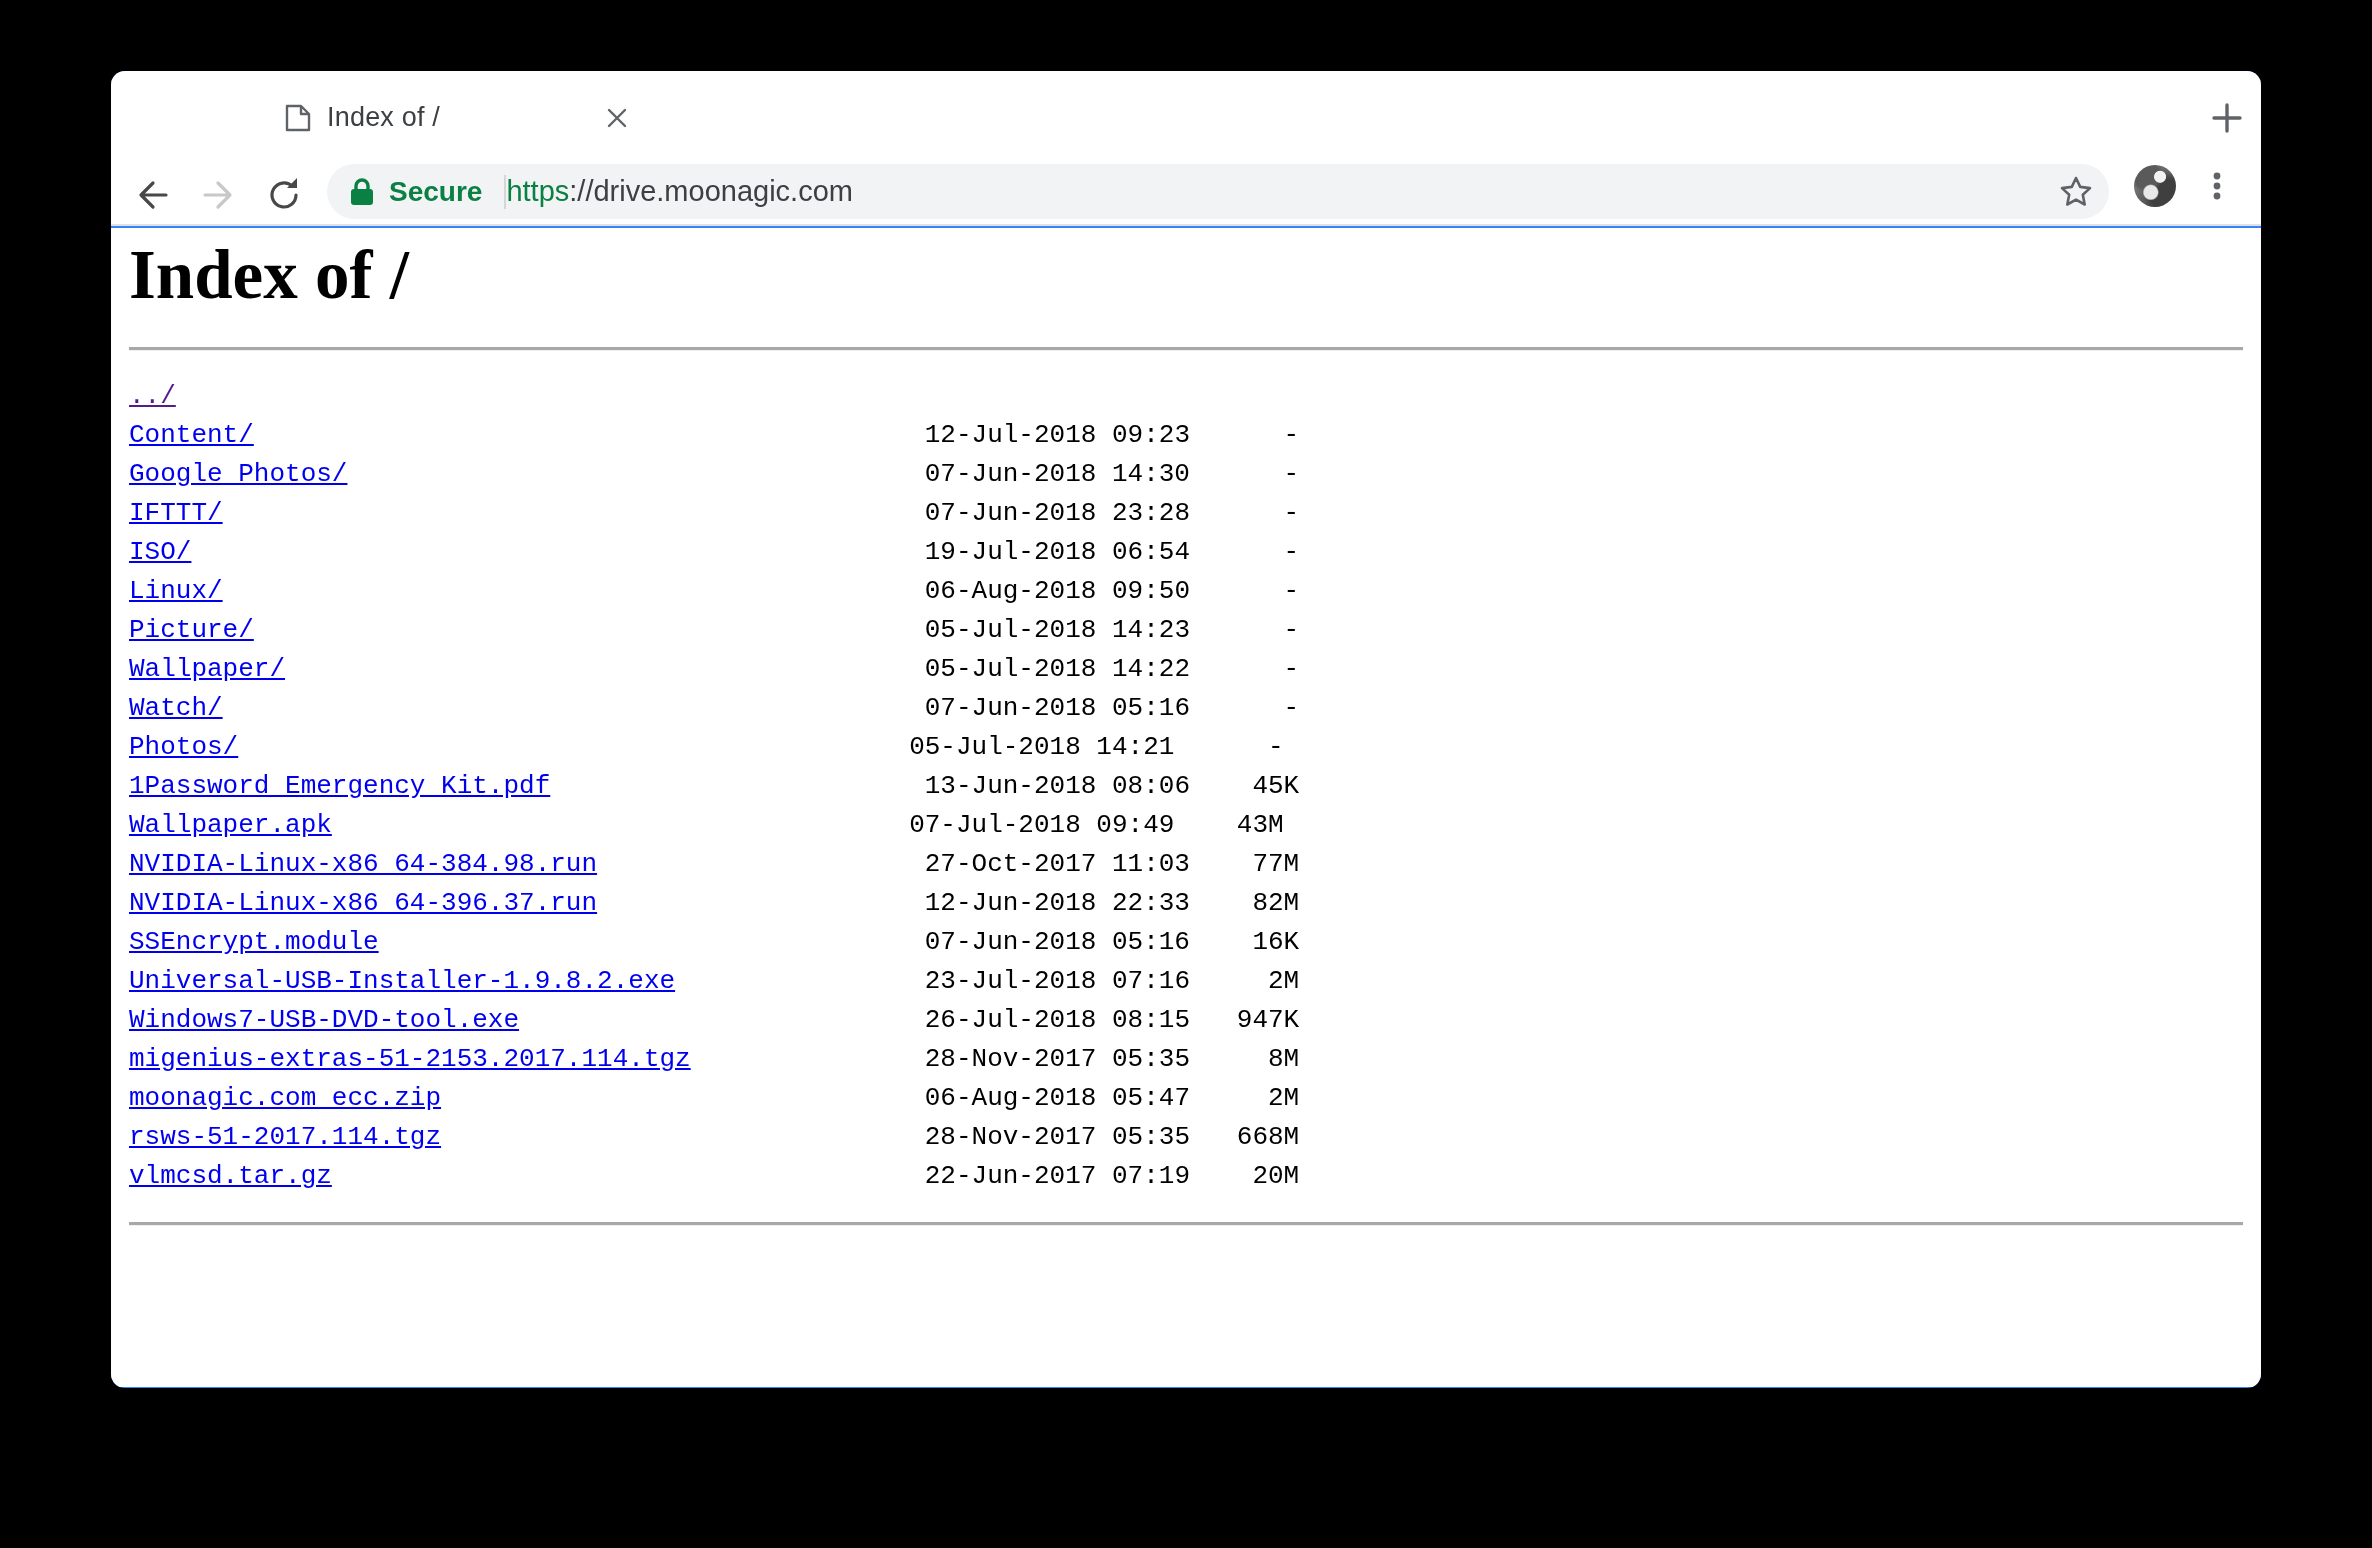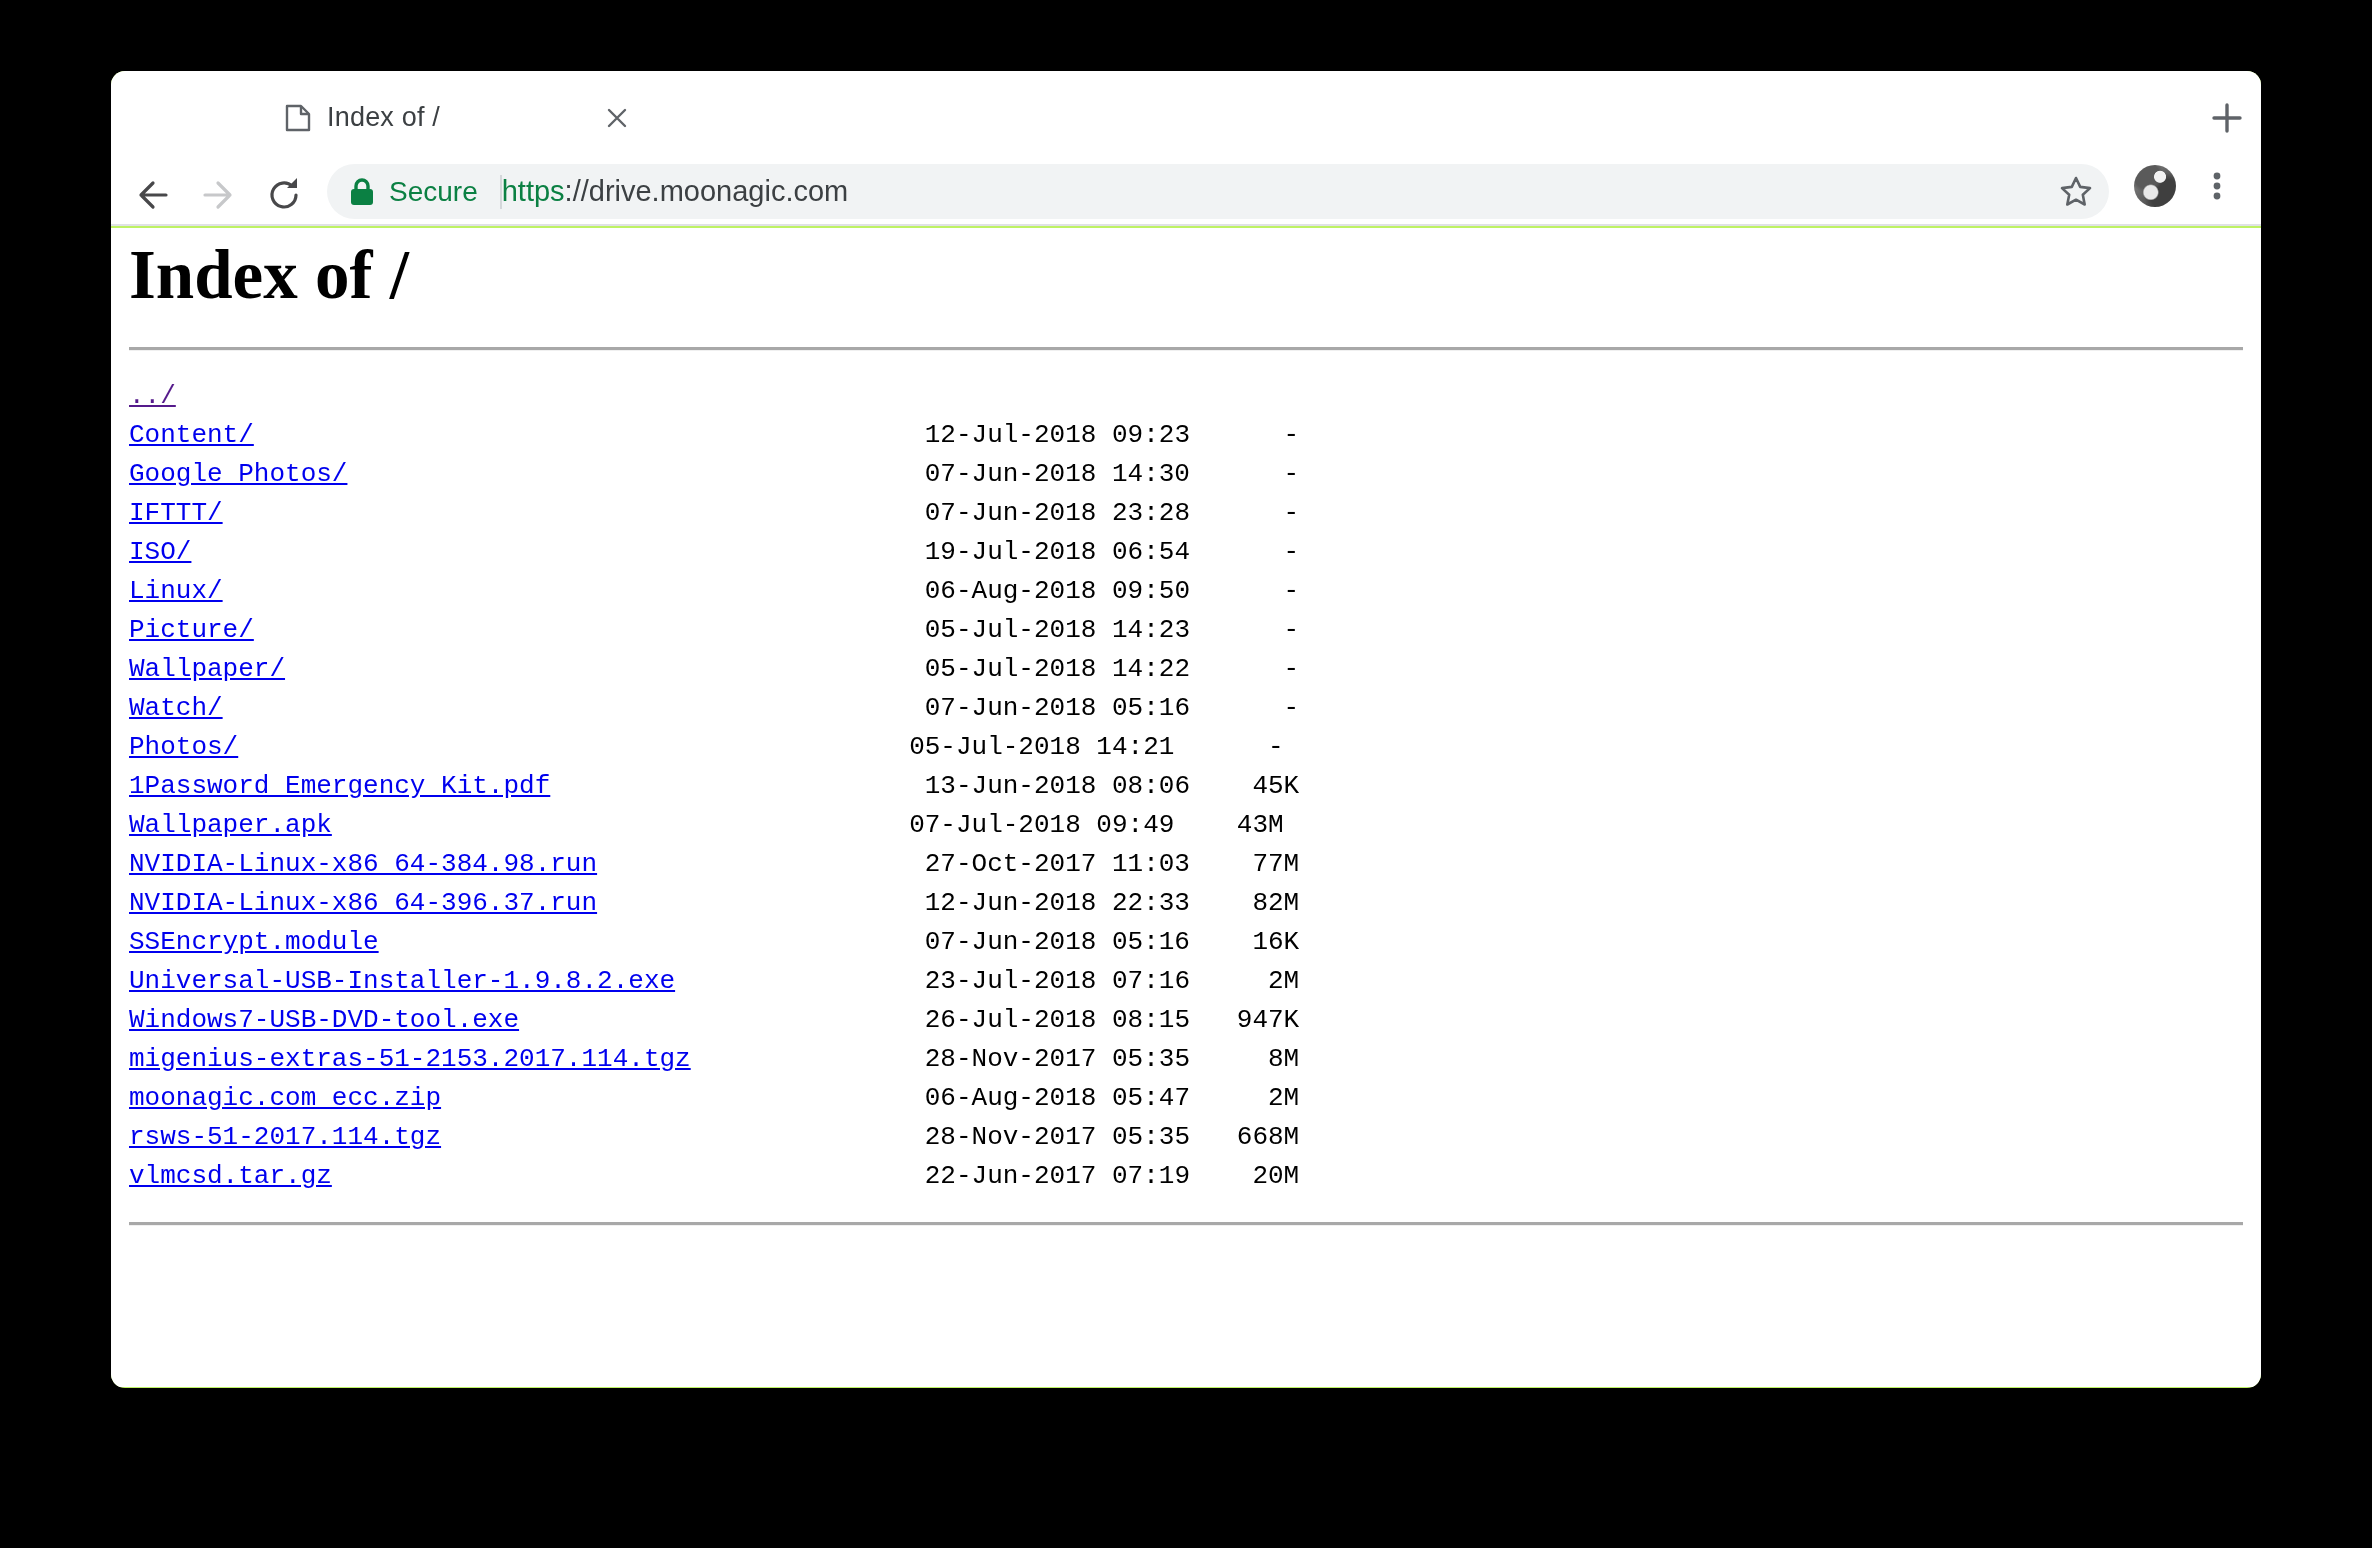--- a/index.html
+++ b/index.html
@@ -4,21 +4,21 @@
 <style>
   * { box-sizing: border-box; }
   html,body { margin:0; padding:0; }
   body {
     width:2372px; height:1548px; background:#000;
     position:relative; overflow:hidden;
     font-family:"Liberation Sans","DejaVu Sans",sans-serif;
   }
   .window {
     position:absolute; left:111px; top:71px; width:2150px; height:1317px;
-    background:#bef264; border-radius:14px; overflow:hidden;
+    background:#3b82f6; border-radius:14px; overflow:hidden;
   }
   
   .tabstrip { position:absolute; left:0; top:0; width:100%; height:75px; background:#fff; }
   .traffic { position:absolute; top:101px; width:24px; height:24px; border-radius:50%; }
   .t-red    { left:135px; background:#ff5f57; }
   .t-yellow { left:174px; background:#febc2e; }
   .t-green  { left:212px; background:#28c840; }
   .favicon { position:absolute; left:174px; top:33px; width:26px; height:28px; }
   .tab-title {
     position:absolute; left:216px; top:31px; font-size:27px; color:#3c4043;
@@ -33,21 +33,21 @@
   }
   .navbtn { position:absolute; top:28px; width:42px; height:42px; }
   .btn-back    { left:20px; }
   .btn-forward { left:87px; }
   .btn-reload  { left:152px; }
   .omnibox {
     position:absolute; left:216px; top:18px; width:1782px; height:55px;
     background:#f1f3f4; border-radius:28px; display:flex; align-items:center;
   }
   .lock-icon { margin-left:22px; width:26px; height:30px; flex:none; }
-  .secure-label { margin-left:14px; font-size:28px; font-weight:400; color:#0b8043; }
+  .secure-label { margin-left:14px; font-size:28px; font-weight:700; color:#0b8043; }
   .omni-divider { margin-left:22px; width:2px; height:34px; background:#d4d7da; flex:none; }
   .url { font-size:29px; color:#3c4043; white-space:nowrap; }
   .url .scheme { color:#0b8043; }
   .omni-spacer { flex:1; }
   .star-btn { margin-right:14px; width:38px; height:38px; flex:none; }
   .avatar {
     position:absolute; left:2023px; top:19px; width:42px; height:42px; border-radius:50%;
     background:
       radial-gradient(circle at 62% 28%, #f2f2f2 0 14%, rgba(0,0,0,0) 16%),
       radial-gradient(circle at 40% 65%, #e9e9e9 0 18%, rgba(0,0,0,0) 22%),

